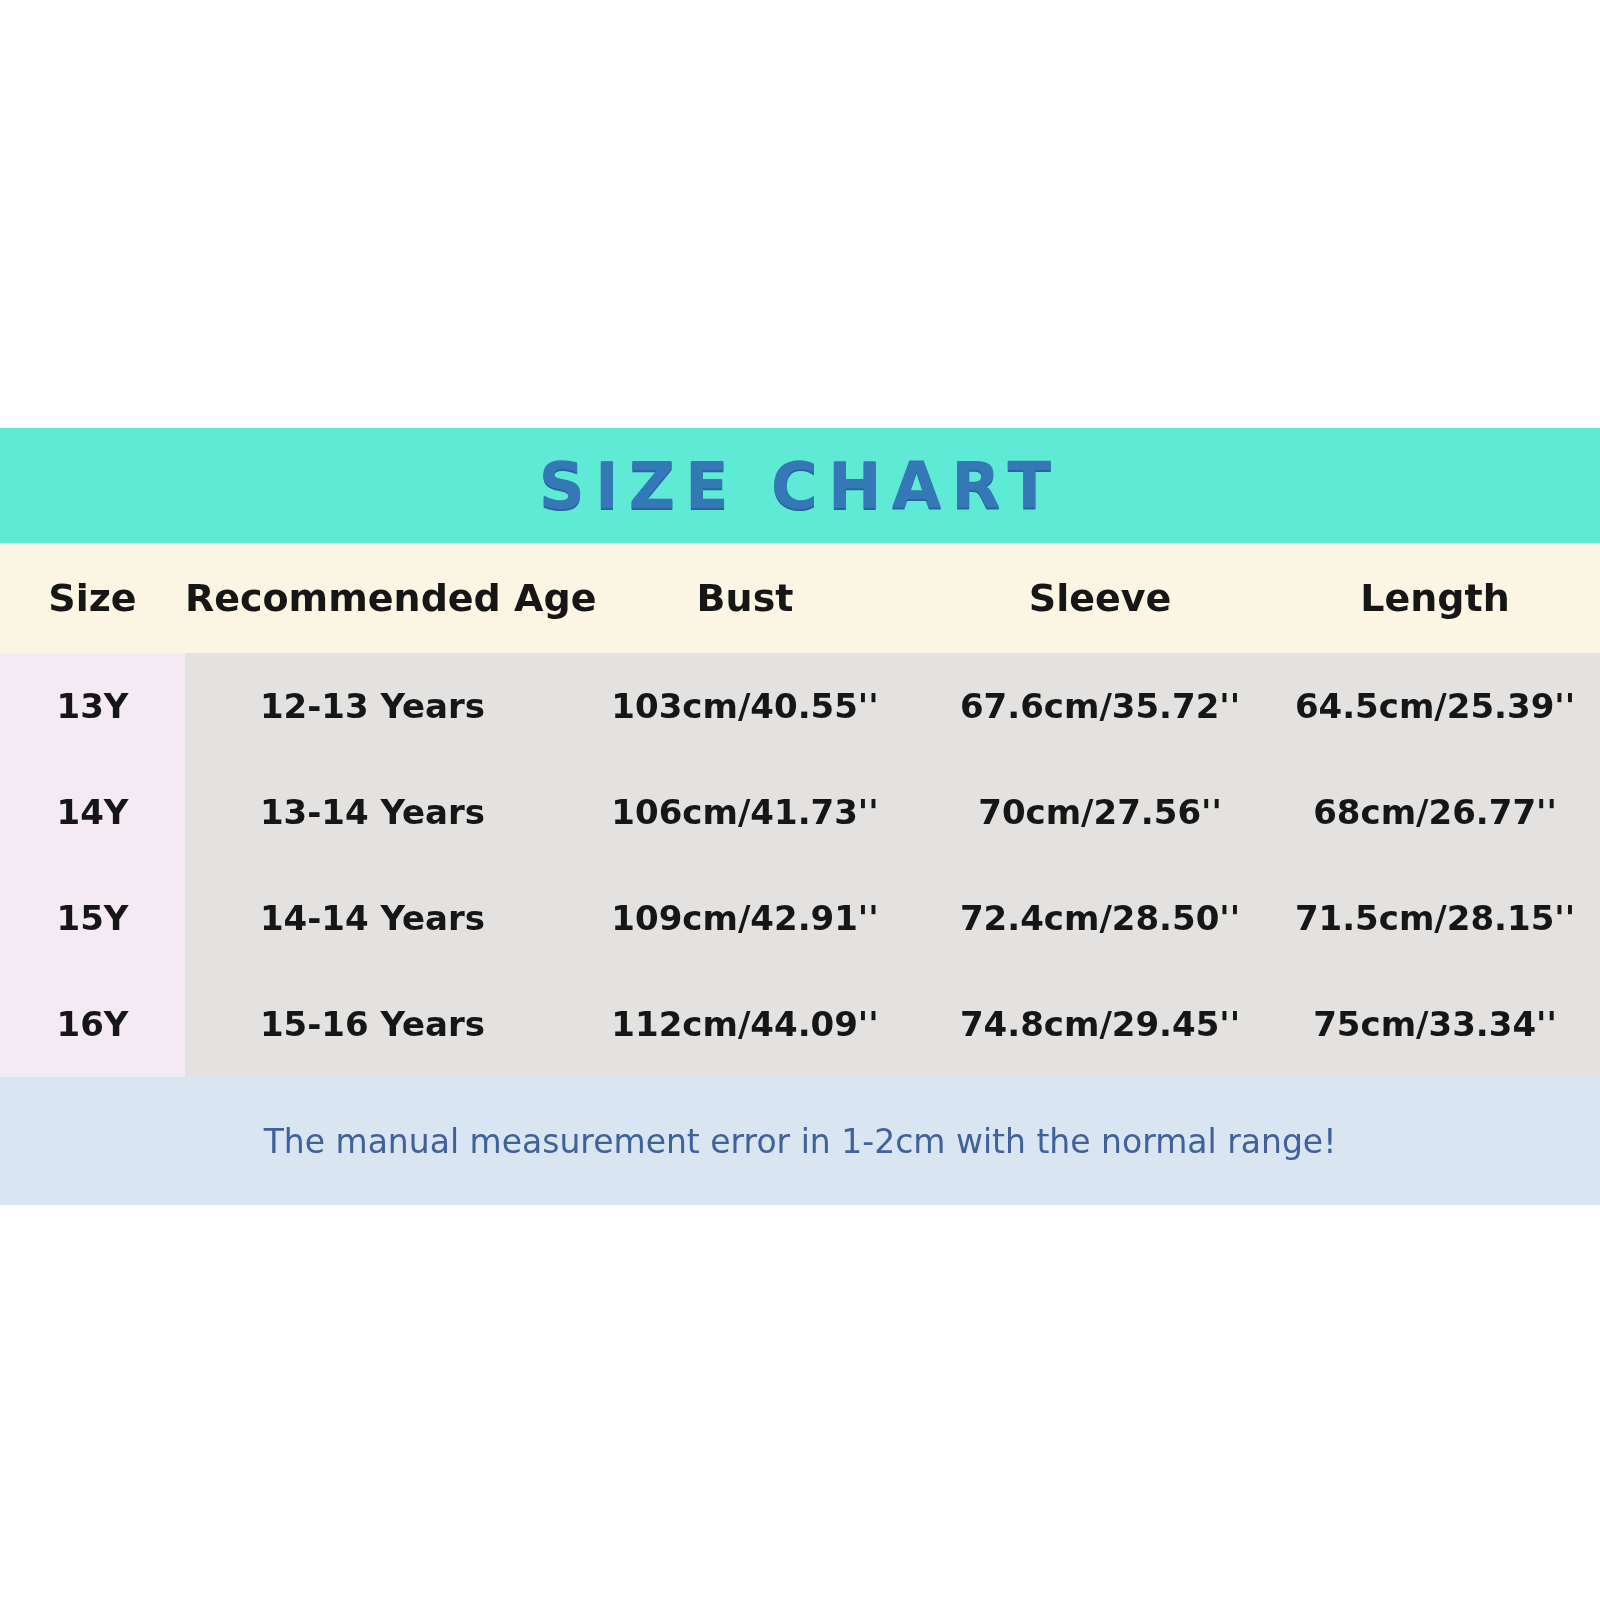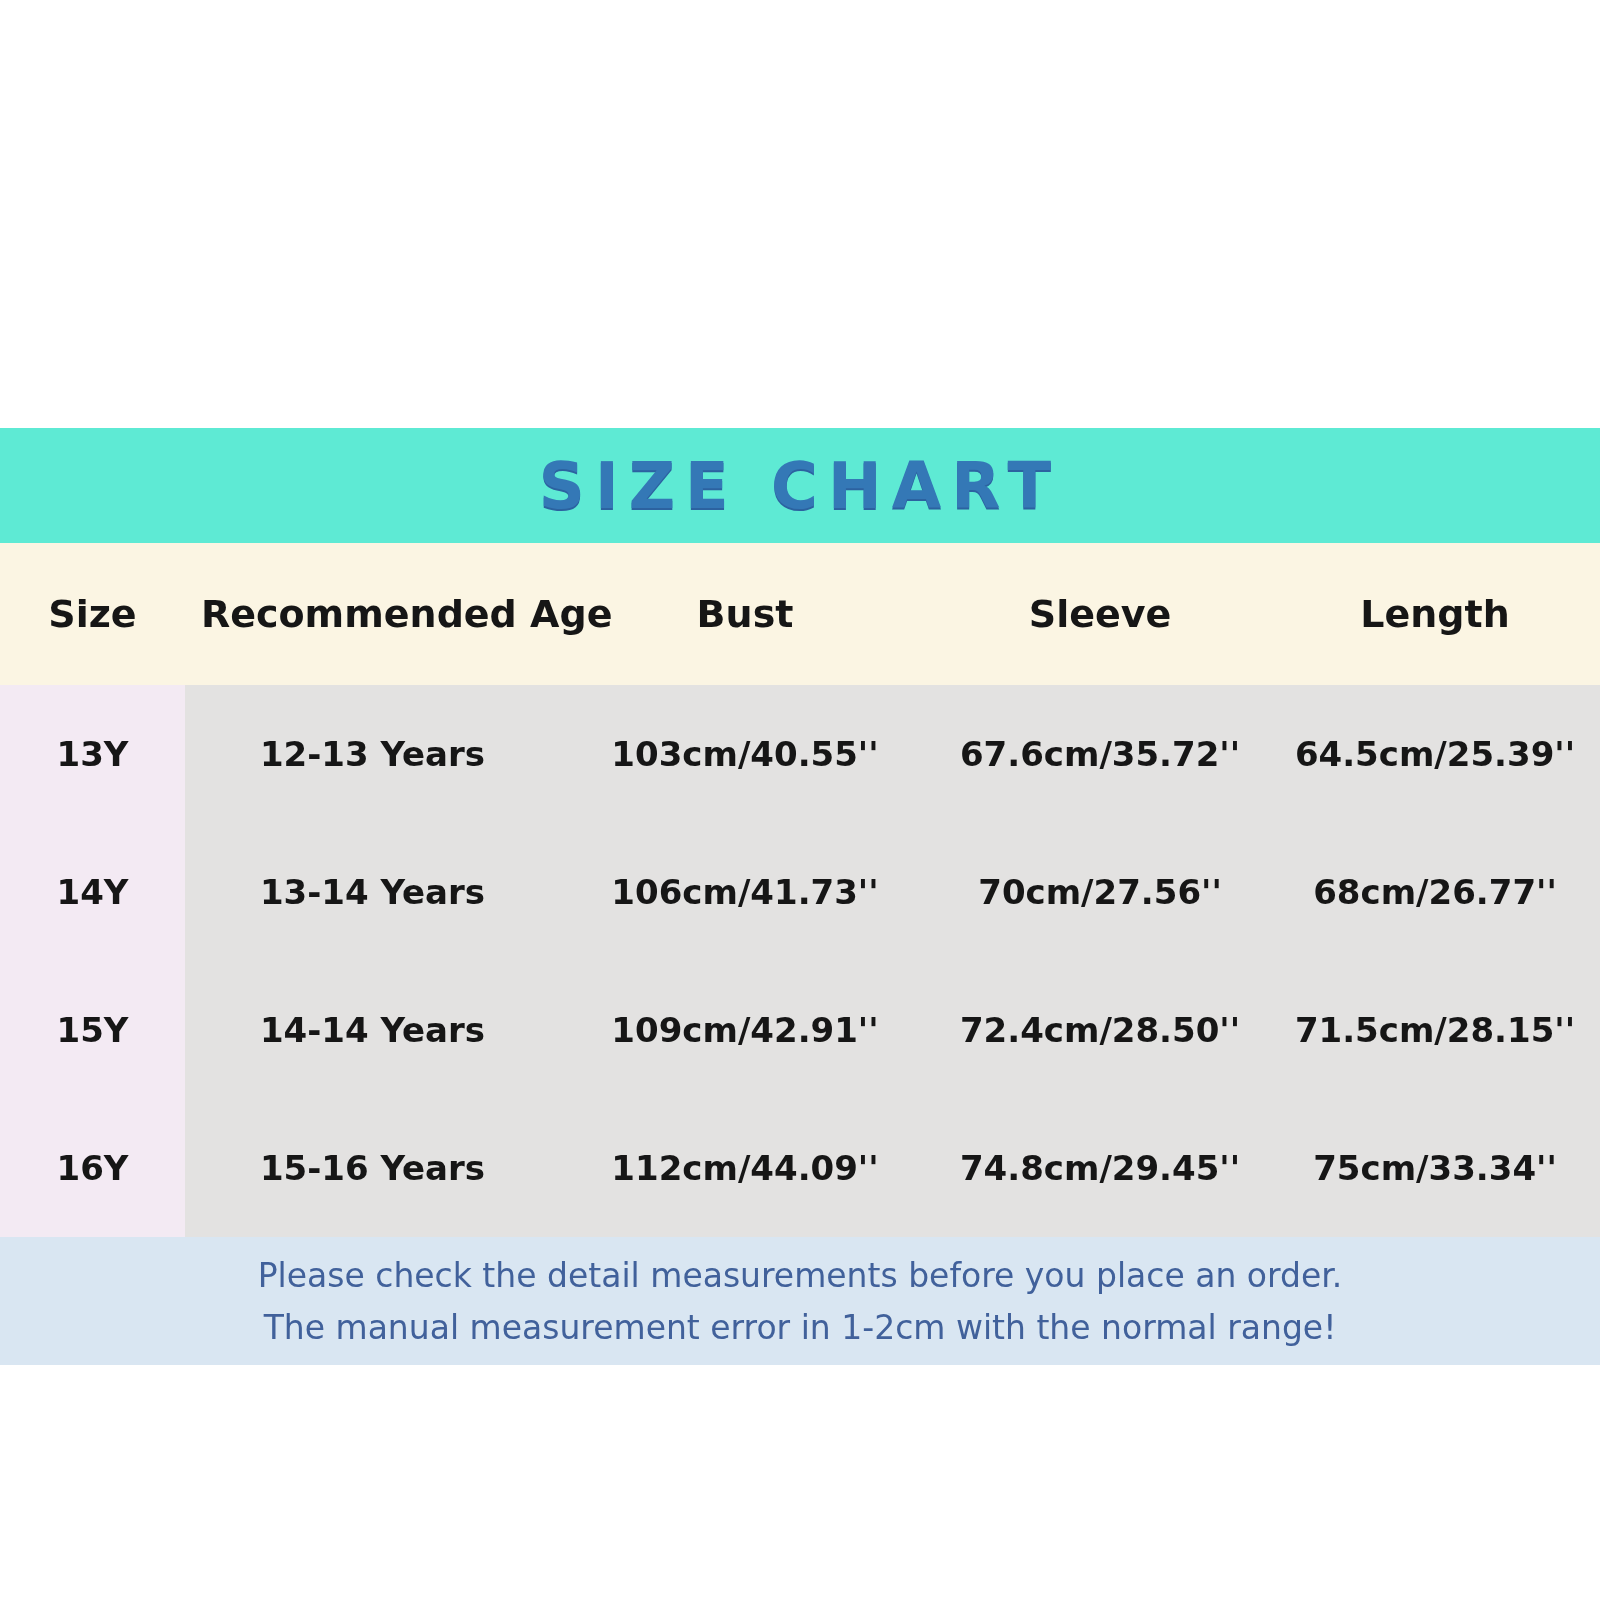--- a/index.html
+++ b/index.html
@@ -44,21 +44,21 @@
   }
   .size-table col.c1 { width: 11.56%; }
   .size-table col.c2 { width: 23.44%; }
   .size-table col.c3 { width: 23.13%; }
   .size-table col.c4 { width: 21.25%; }
   .size-table col.c5 { width: 20.62%; }
   .size-table th, .size-table td {
     text-align: center;
     vertical-align: middle;
     white-space: nowrap;
-    padding: 16px;
+    padding: 0;
     border: none;
     color: #161616;
   }
   .header-row th {
     background: #fbf5e3;
     height: 110px;
     font-size: 38px;
     font-weight: bold;
   }
   .data-row td {
@@ -140,18 +140,17 @@
           <td class="size-cell">16Y</td>
           <td>15-16 Years</td>
           <td>112cm/44.09''</td>
           <td>74.8cm/29.45''</td>
           <td>75cm/33.34''</td>
         </tr>
       </tbody>
     </table>
 
     <div class="footer-band">
-      <div class="footer-line">Please check the detail measurements before you place an order.</div>
       <div class="footer-line">The manual measurement error in 1-2cm with the normal range!</div>
     </div>
 
   </div>
 </div>
 
 </body></html>

